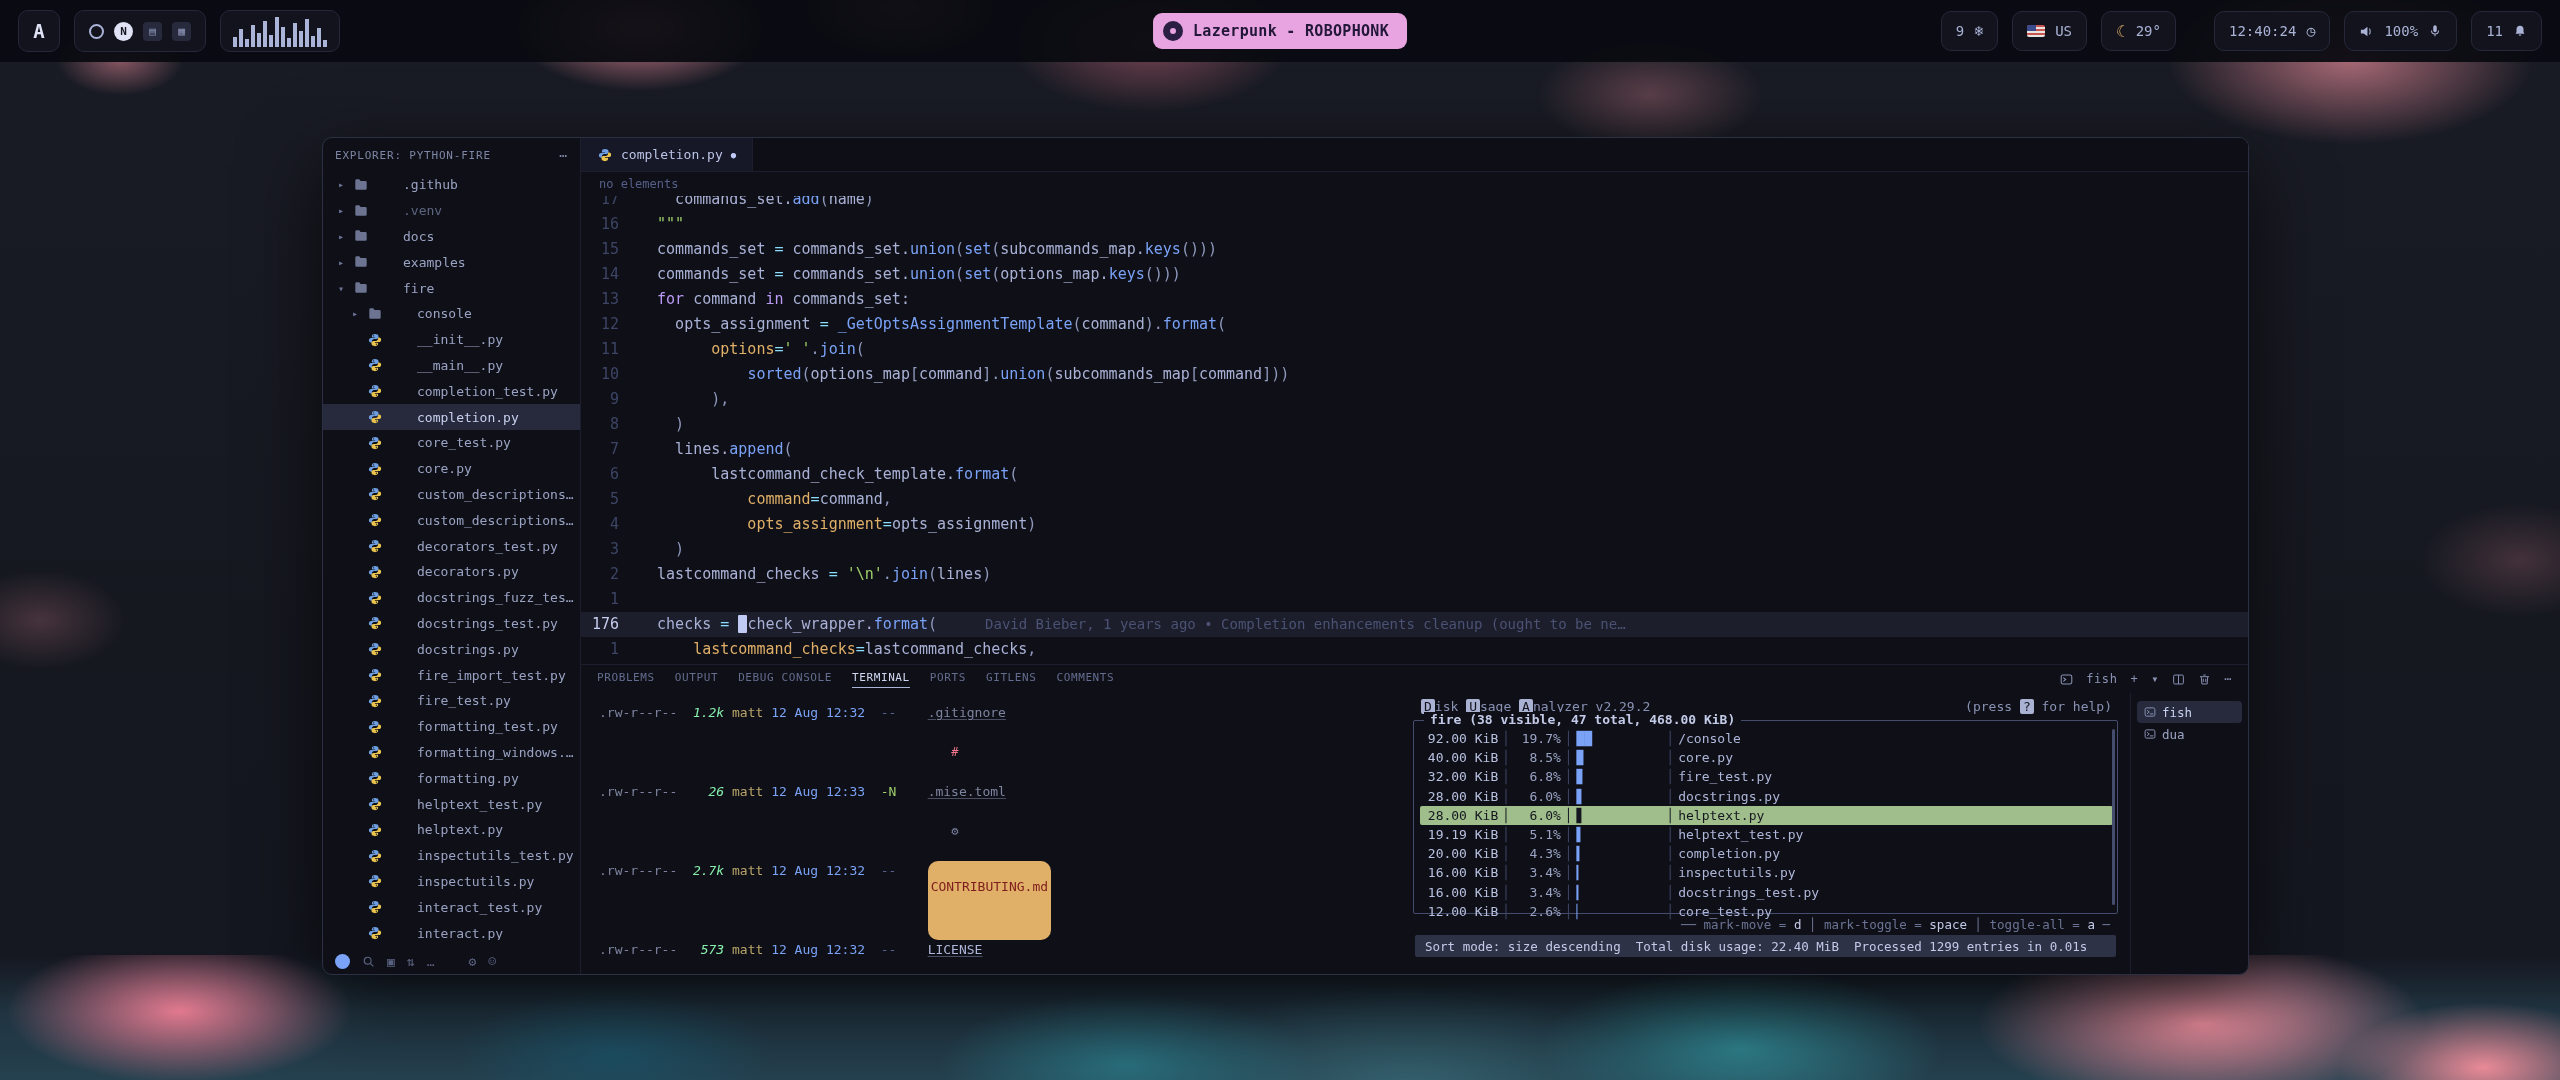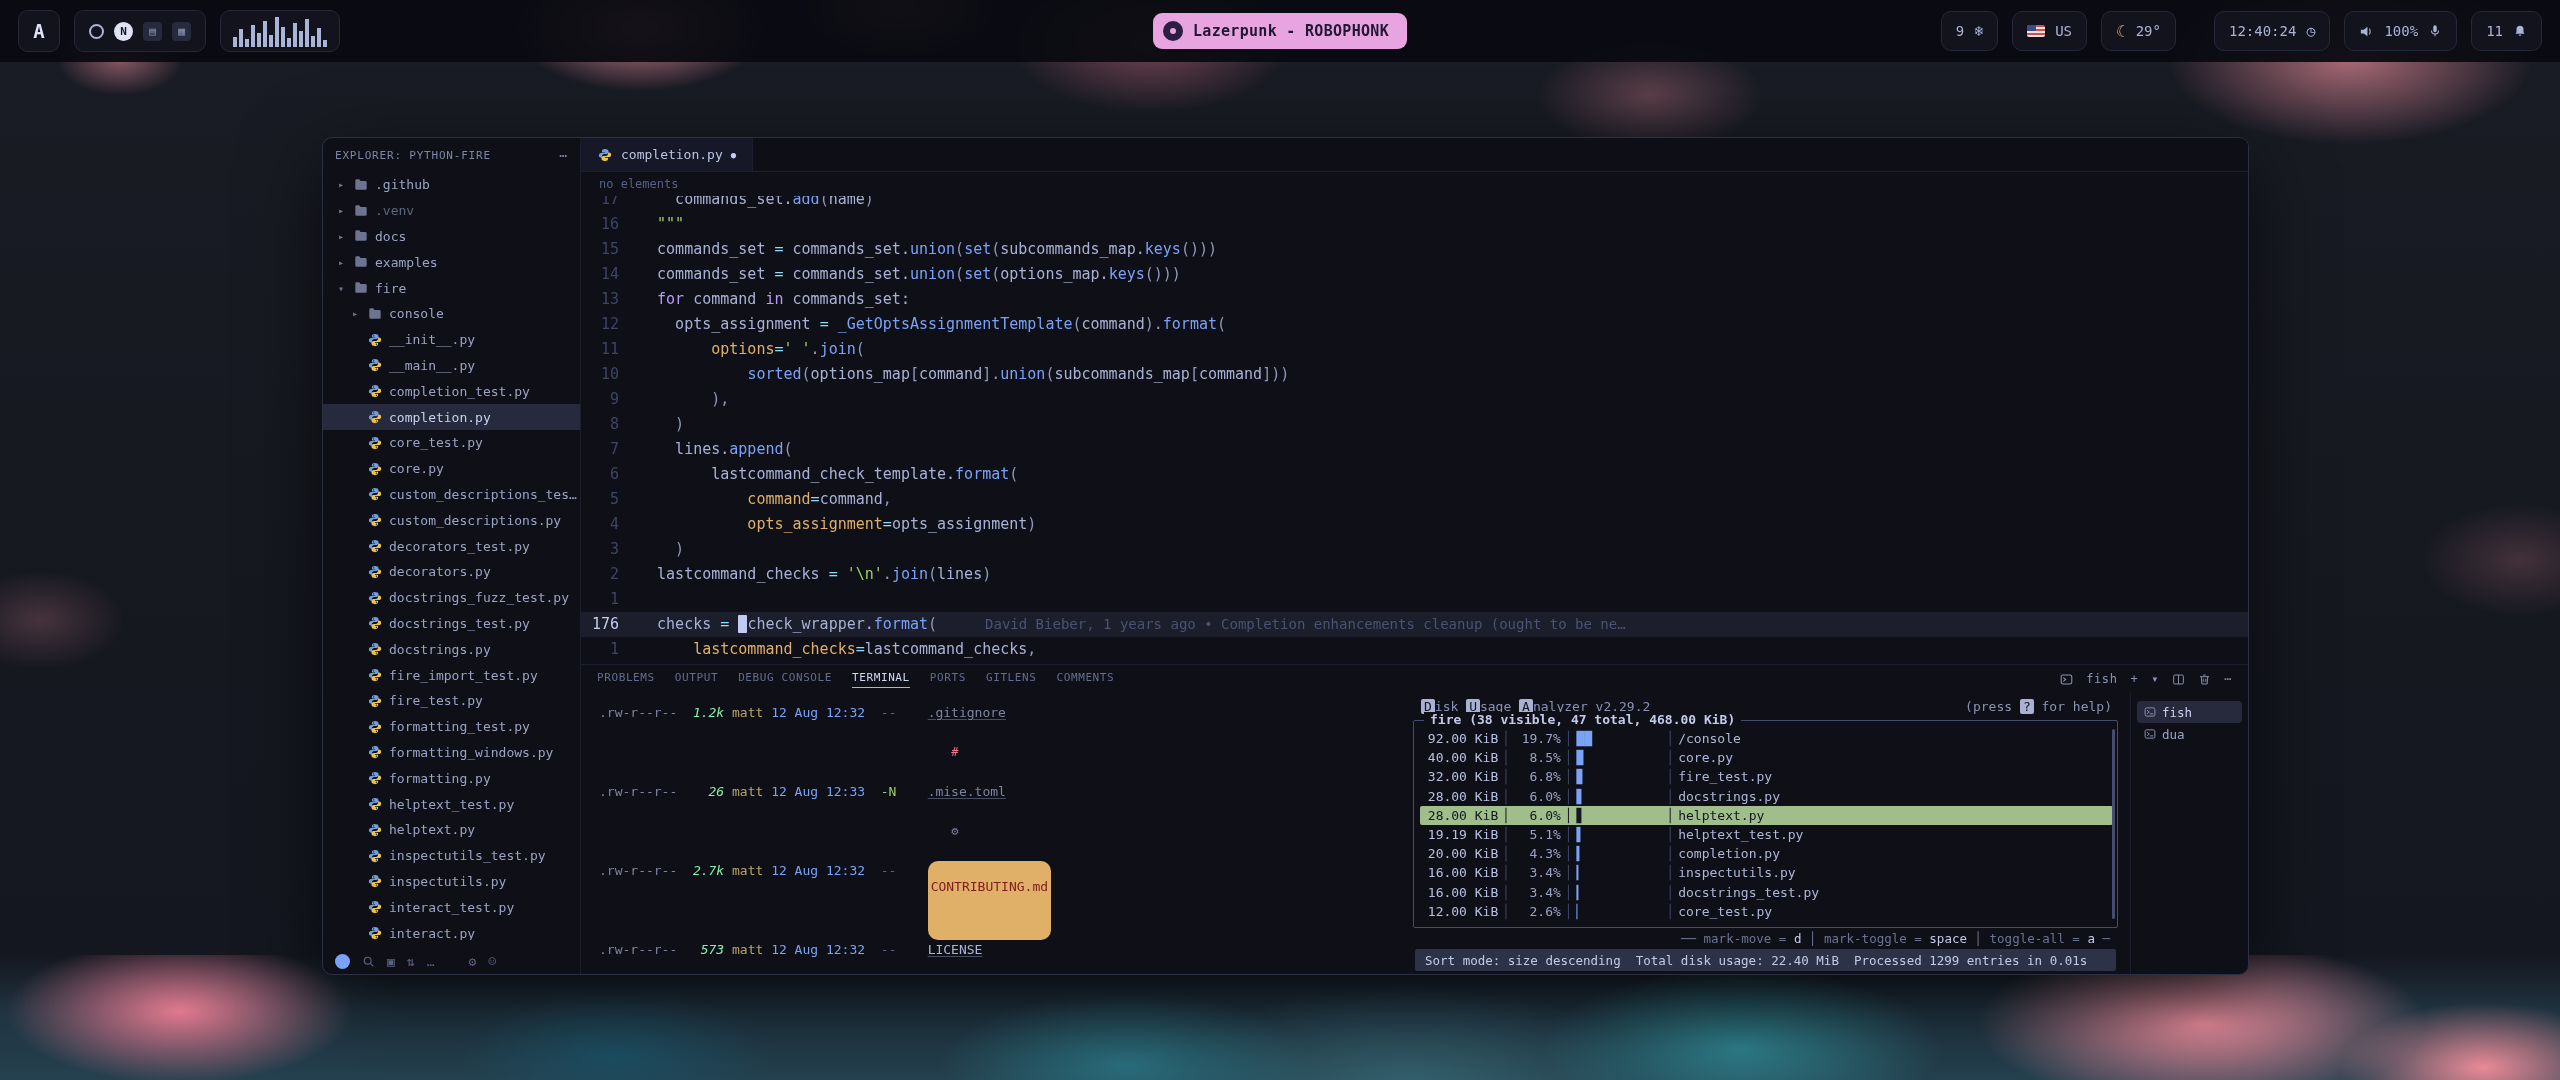--- a/index.html
+++ b/index.html
@@ -60,21 +60,21 @@
  letter-spacing:.8px;color:#7e86a6;flex:none;}
 .sbhead .sp{flex:1}
 .kebab{color:#7e86a6;font-size:13px;}
 .tree{flex:1;overflow:hidden;font-size:13px;color:#9aa3c4;}
 .treerow{height:25.8px;display:flex;align-items:center;gap:6px;
  padding-left:calc(12px + var(--lvl,0)*14px);white-space:nowrap;}
 .treerow.selected{background:#262a3c;color:#c9d0f0;}
 .treerow.dim{color:#5d6580;}
 .chev{width:12px;color:#6b7394;font-size:10px;flex:none;text-align:center;}
 .fico{width:16px;height:16px;display:inline-flex;align-items:center;justify-content:center;flex:none;}
-.tlabel{overflow:hidden;text-overflow:ellipsis;}
+.tlabel{overflow:hidden;text-overflow:ellipsis;margin-left:28px;}
 
 .main{flex:1;display:flex;flex-direction:column;min-width:0;}
 .tabbar{height:34px;background:#0d0e16;border-bottom:1px solid #1b1e2c;display:flex;flex:none;}
 .tab{display:flex;align-items:center;gap:8px;padding:0 16px;background:#161827;color:#bcc4e6;
  font-size:13px;border-right:1px solid #1b1e2c;}
 .moddot{color:#c0caf5;font-size:9px;}
 .breadcrumb{height:24px;display:flex;align-items:center;padding-left:18px;font-size:12px;color:#565f89;flex:none;}
 
 .code{flex:1;overflow:hidden;font-size:15px;line-height:25px;}
 .cl{display:flex;height:25px;white-space:pre;}
@@ -124,21 +124,21 @@
 .dsz{width:10ch;text-align:right;color:#b8c0e0;flex:none;}
 .dsep{color:#3d4566;padding:0 .5ch;}
 .dpct{width:6ch;text-align:right;flex:none;}
 .dbar{width:11ch;flex:none;color:#7aa2f7;}
 .dname{color:#aeb6d9;}
 .drow.selected{background:#9fbe8b;border-radius:2px;}
 .drow.selected span{color:#15161f !important;}
 .dua-keys{display:flex;justify-content:flex-end;color:#6b7394;padding:3px 8px 0 0;font-size:12.5px;white-space:pre;}
 .dua-keys .key{color:#c3cae8;}
 .dua-status{height:22px;background:#2e3247;color:#c3cae8;display:flex;align-items:center;
- padding:0 10px;font-size:12.5px;margin:3px 2px 3px 2px;border-radius:2px;white-space:pre;}
+ padding:0 10px;font-size:12.5px;margin:3px 2px 17px 2px;border-radius:2px;white-space:pre;}
 
 .sessions{width:118px;flex:none;border-left:1px solid #1b1e2c;padding:8px 6px;font-size:12.5px;color:#9aa3c4;}
 .sess{display:flex;align-items:center;gap:6px;height:22px;padding:0 7px;border-radius:4px;}
 .sess.active{background:#262a3c;color:#c9d0f0;}
 
 .statusrow{position:absolute;left:12px;bottom:3px;height:20px;display:flex;align-items:center;
  gap:12px;color:#596180;font-size:13px;}
 .remote{width:15px;height:15px;border-radius:50%;background:#7aa2f7;flex:none;}
 .stico{display:inline-flex;align-items:center;justify-content:center;}
 .stgap{width:10px;}

